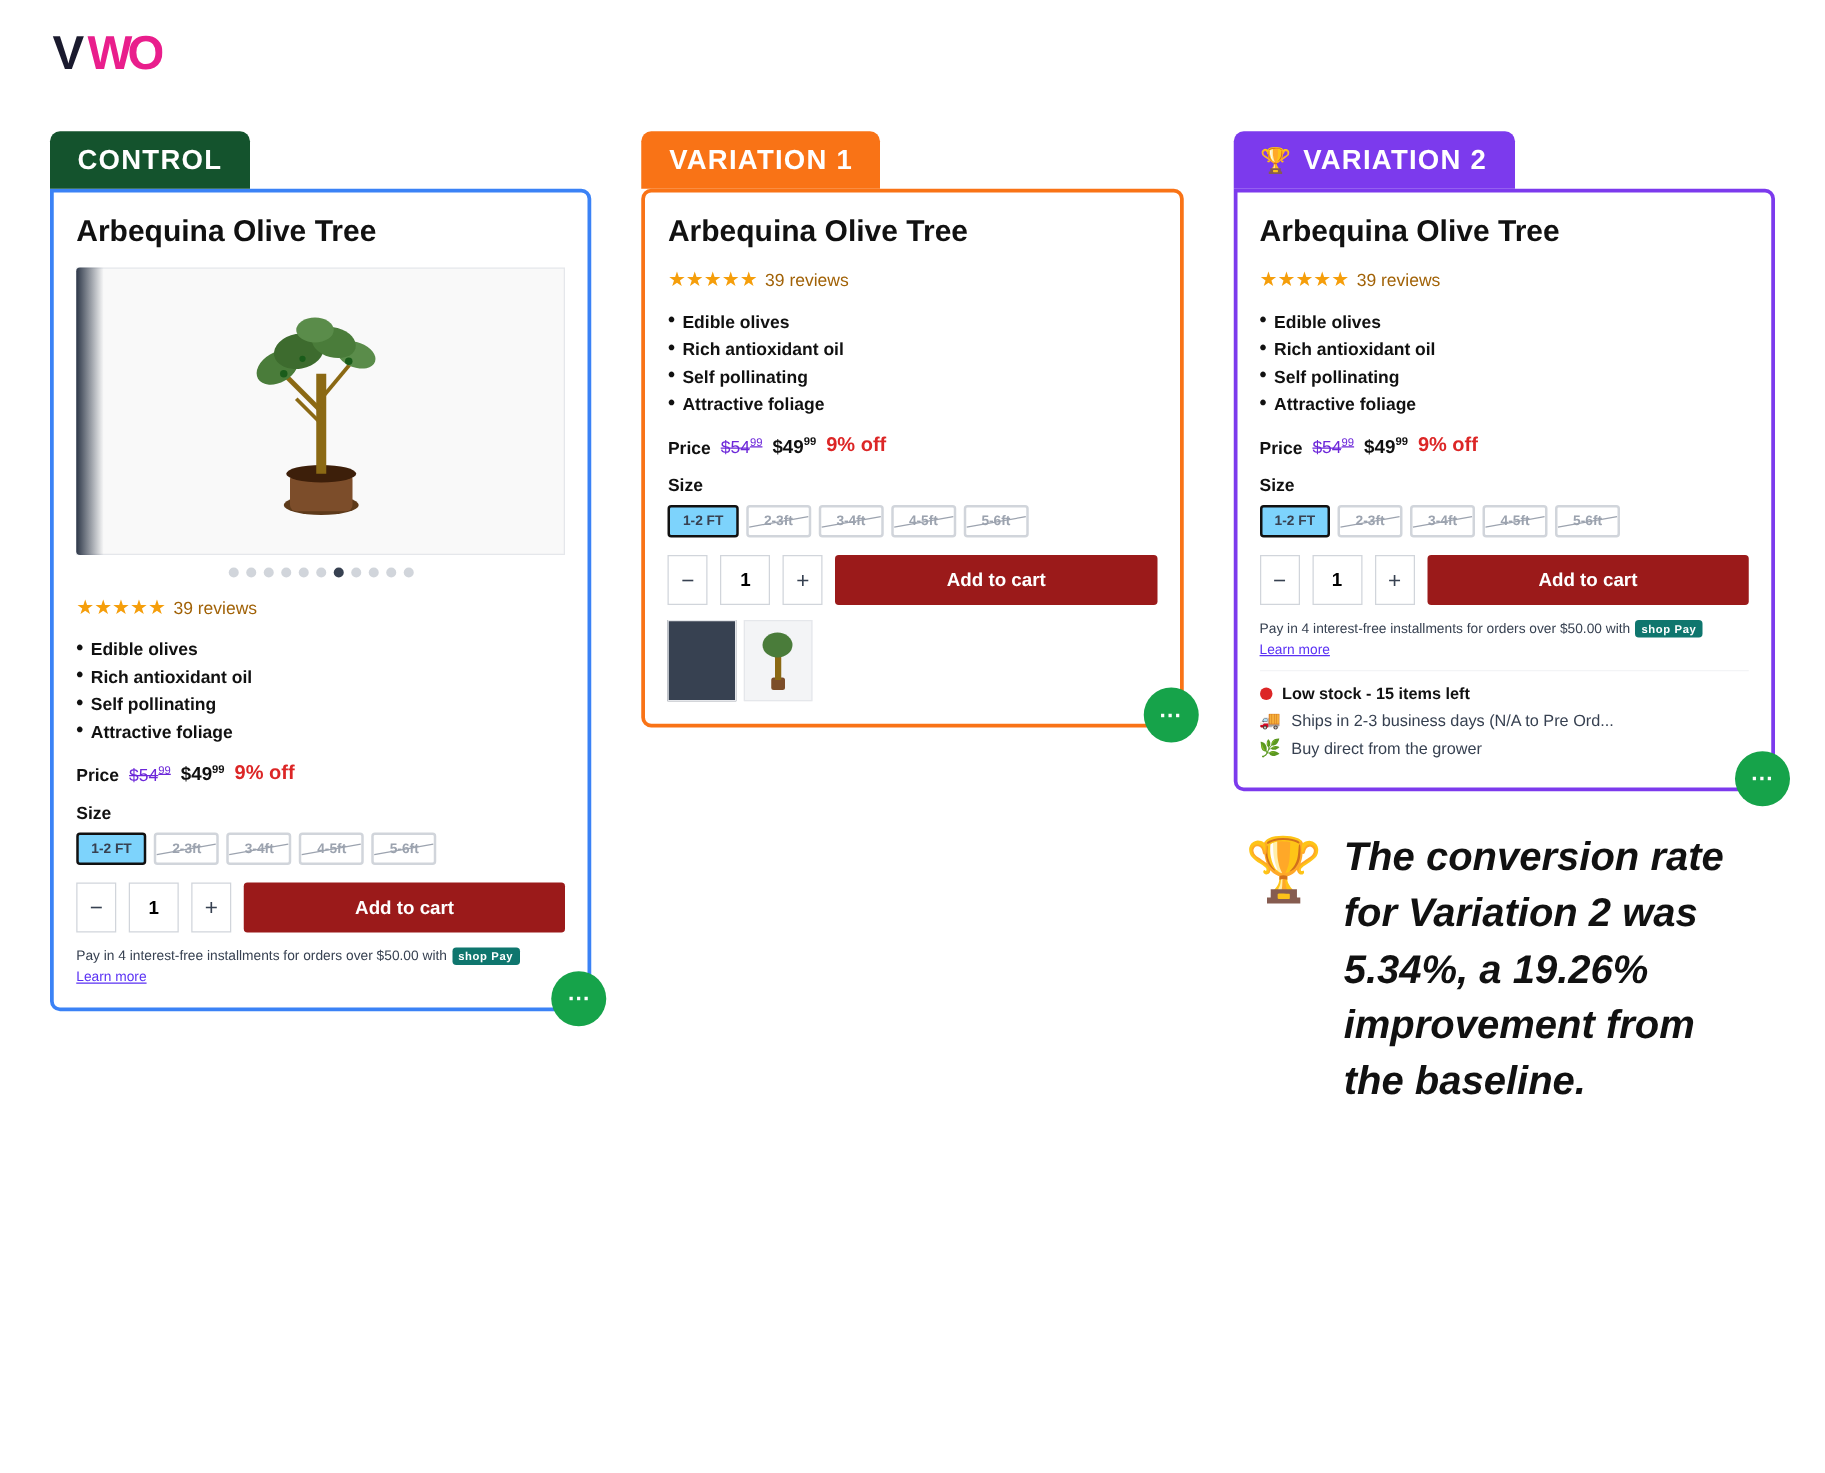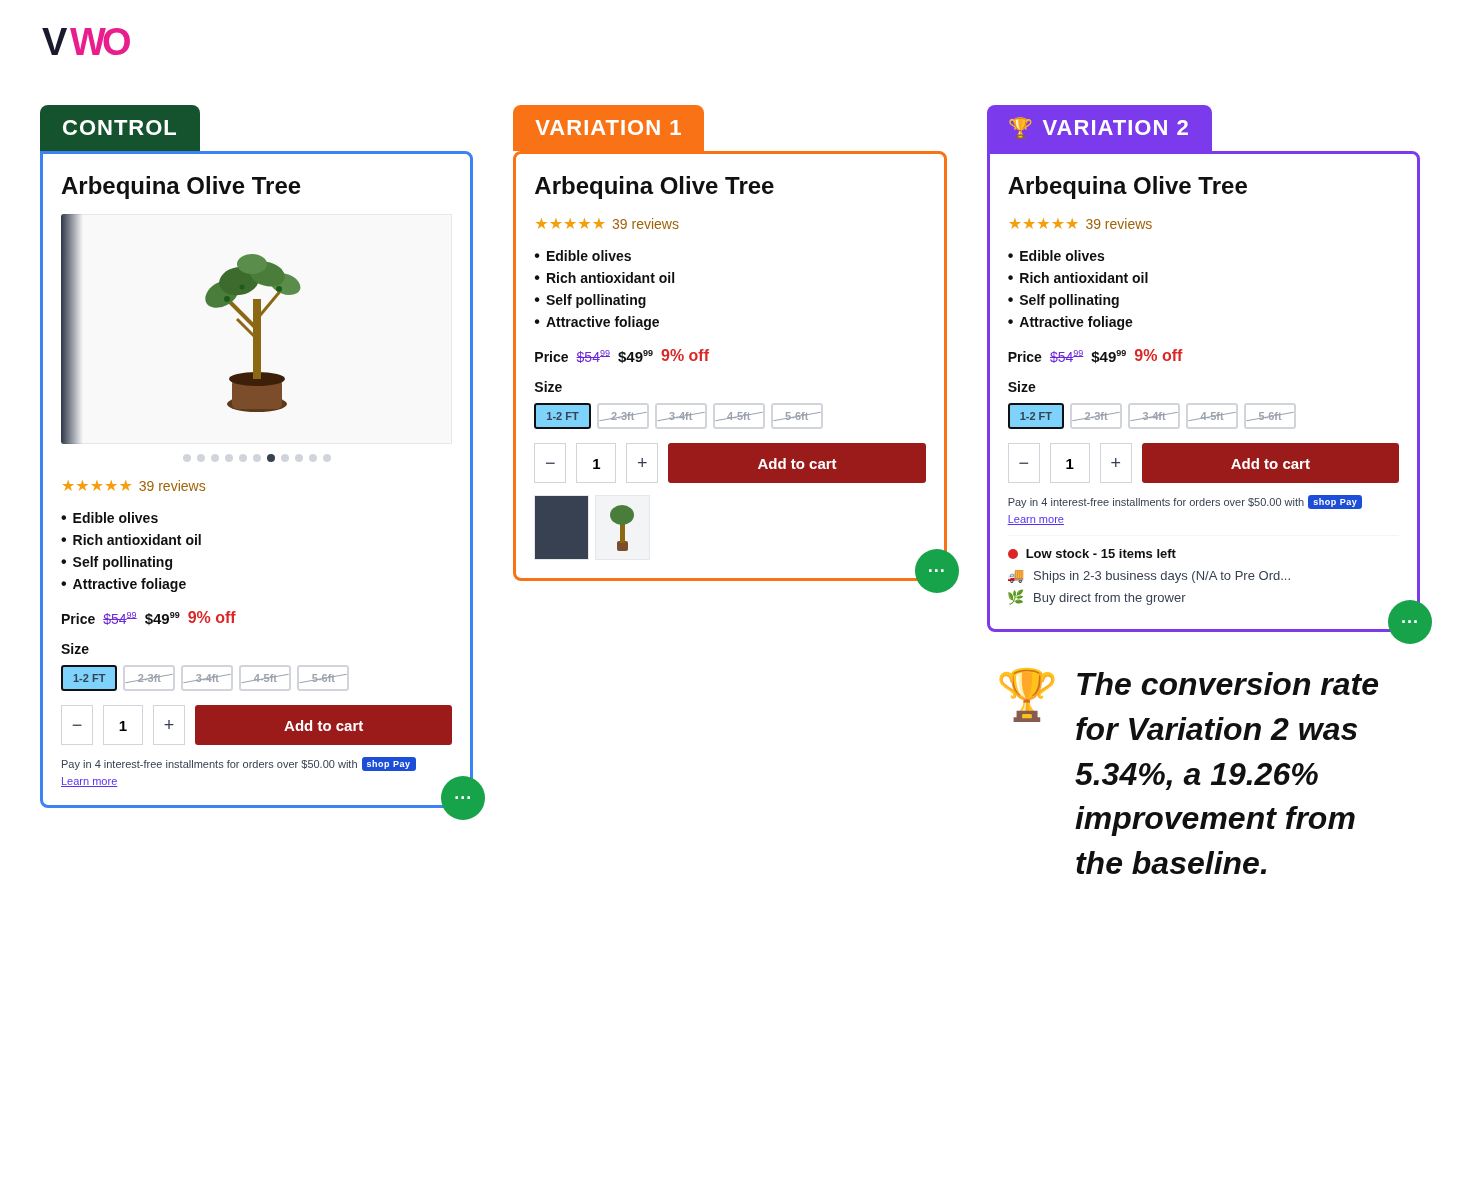--- a/index.html
+++ b/index.html
@@ -251,21 +251,21 @@
     
     .shop-pay {
       font-size: 11px;
       color: #374151;
       display: flex;
       align-items: center;
       flex-wrap: wrap;
       gap: 4px;
     }
     .shop-pay-badge {
-      background: #1d4ed8;
+      background: #0f766e;
       color: white;
       font-size: 9px;
       font-weight: 700;
       padding: 2px 5px;
       border-radius: 3px;
       letter-spacing: 0.5px;
     }
     .shop-pay-link {
       color: #5a31f4;
       text-decoration: underline;

